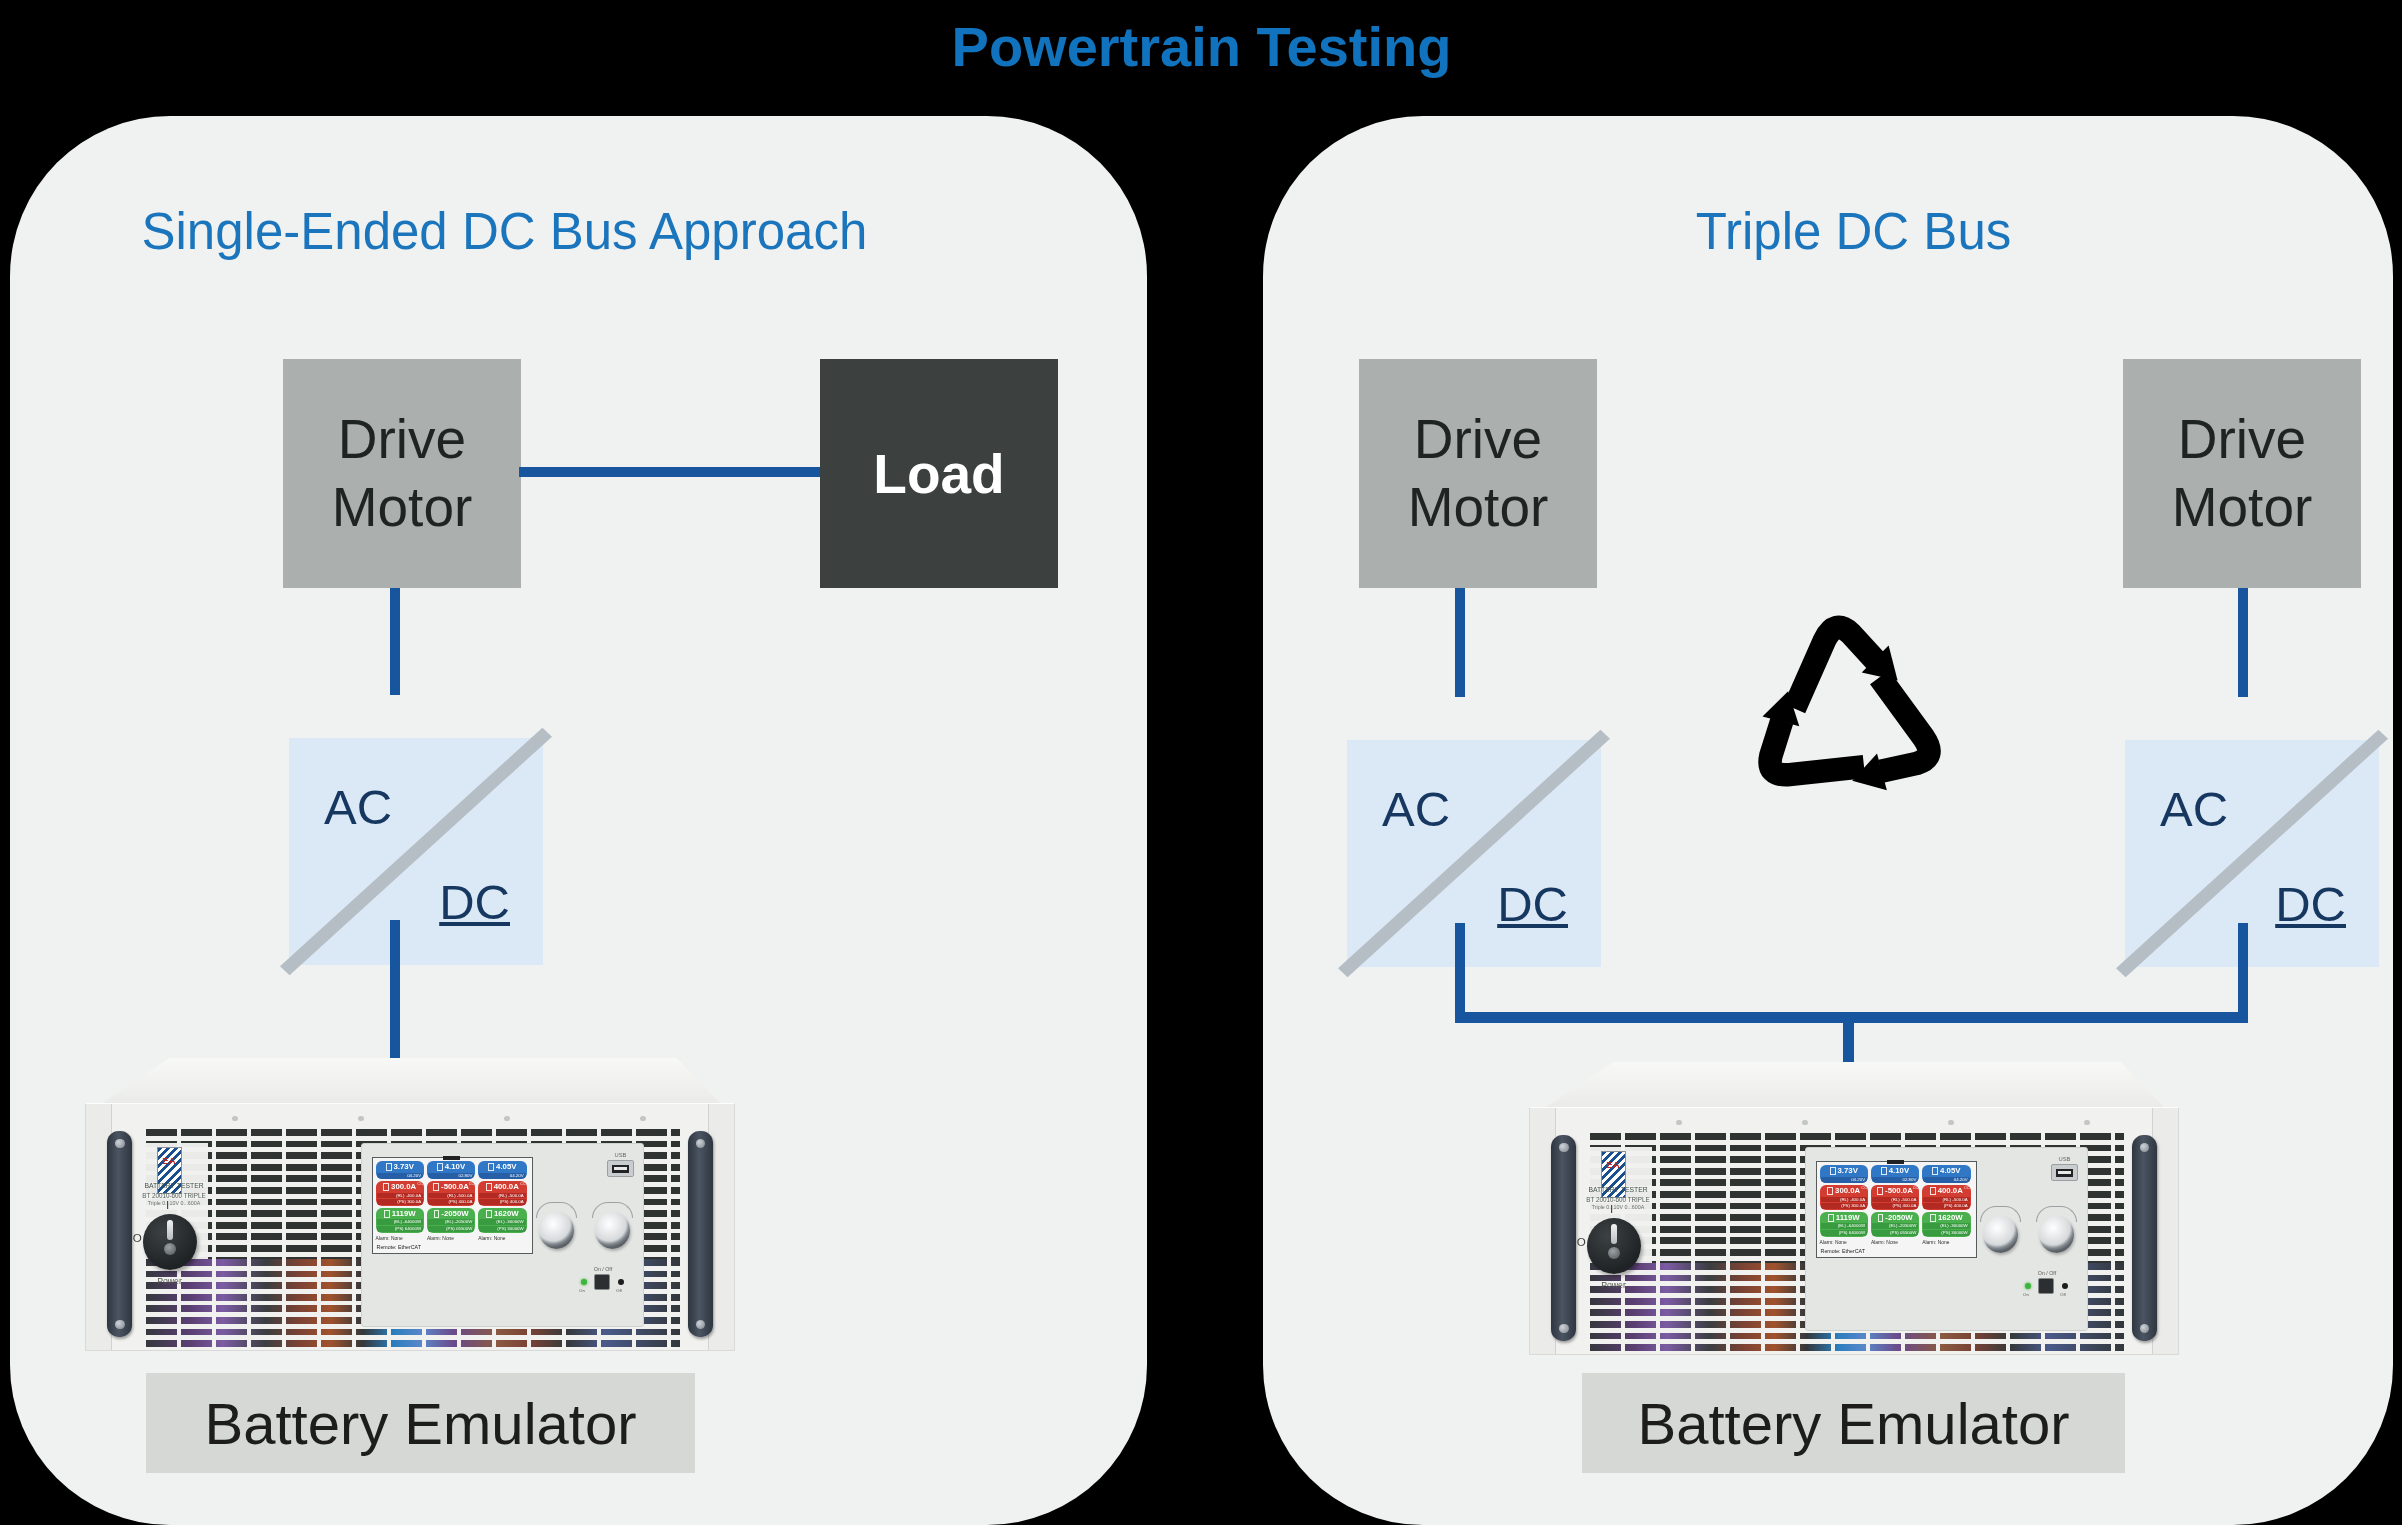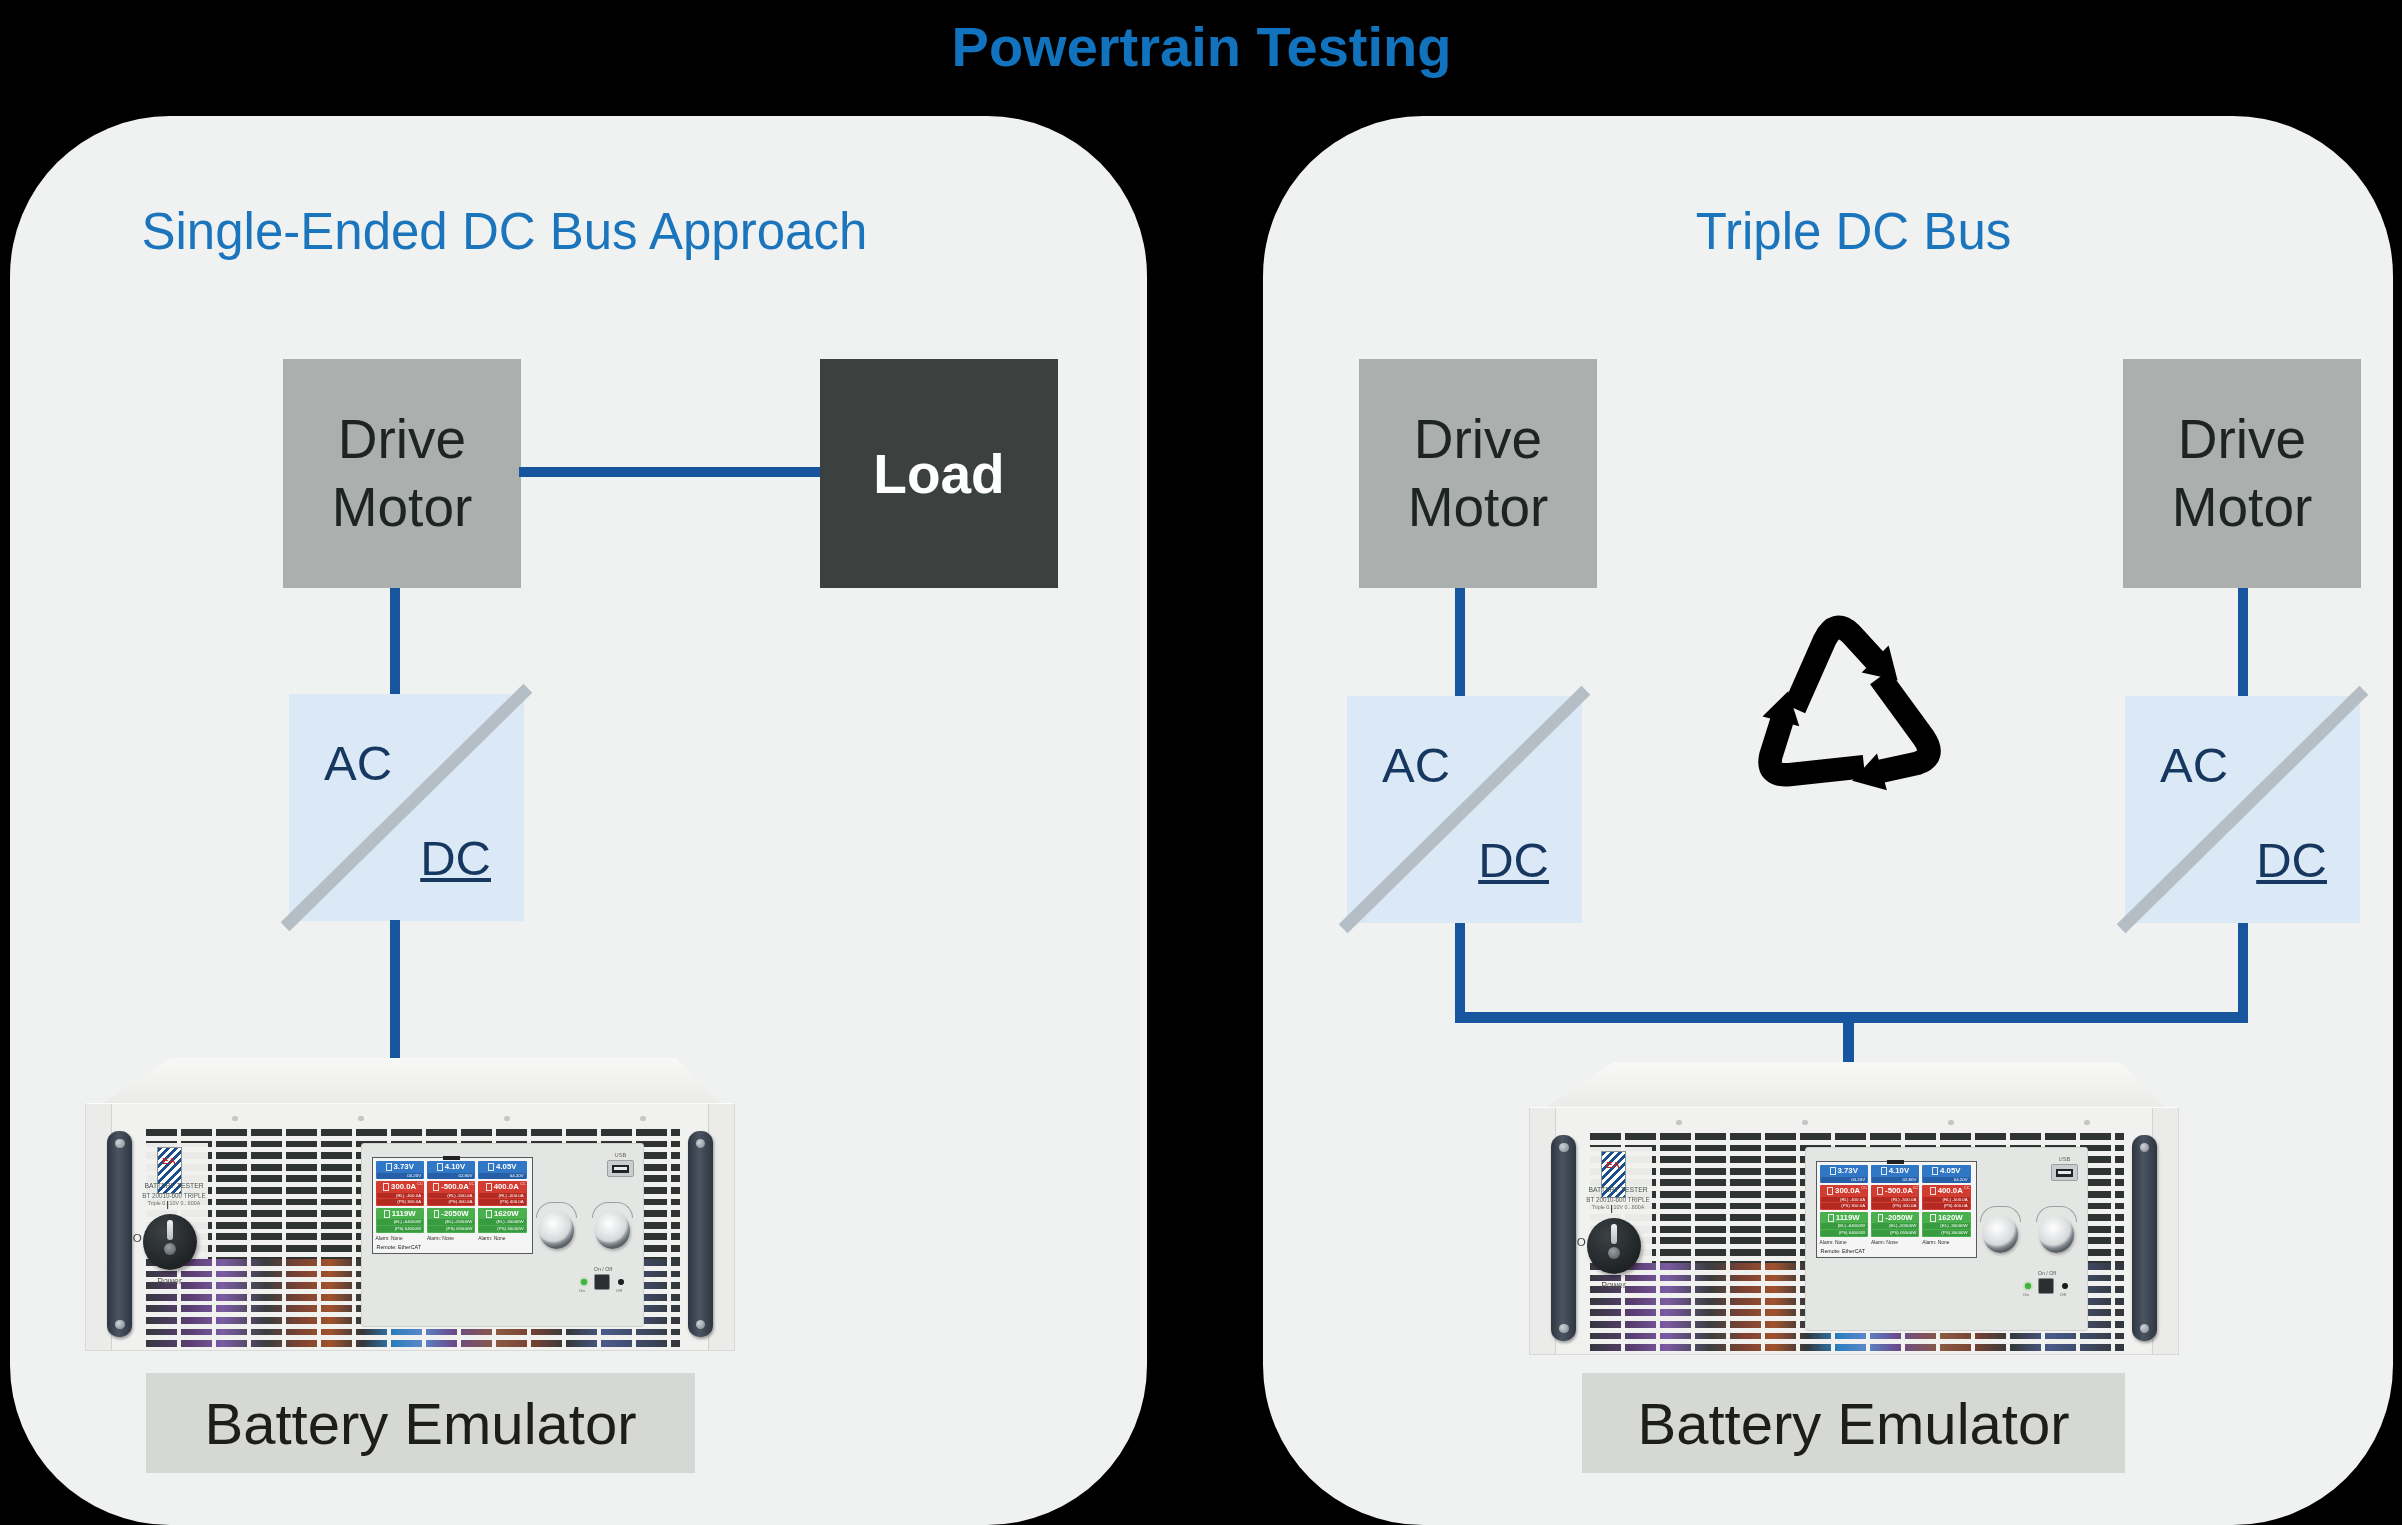--- a/index.html
+++ b/index.html
@@ -35,22 +35,22 @@
   .dm-box{
     position:absolute;width:238px;height:229px;background:var(--drive_motor_bg,#ABAFAD);
     color:#1E2422;font-size:55px;line-height:1.22;text-align:center;
     display:flex;align-items:center;justify-content:center;white-space:pre-line;
   }
   .load-box{
     position:absolute;width:238px;height:229px;background:var(--load_bg,#3C4140);
     color:#FFFFFF;font-size:55px;display:flex;align-items:center;justify-content:center;
   }
   .acdc-box{
-    position:absolute;width:235px;height:227px;background:var(--acdc_bg,#DBE8F5);
-    color:var(--acdc_text,#16375F);font-size:49px;
+    position:absolute;width:254px;height:227px;background:var(--acdc_bg,#DBE8F5);
+    color:var(--acdc_text,#16375F);font-size:49px;margin-top:44px;
   }
   .acdc-box .diag{position:absolute;left:0;top:0;width:100%;height:100%;overflow:visible;}
   .acdc-box .ac{position:absolute;left:35px;top:41px;}
   .acdc-box .dc{position:absolute;right:33px;bottom:35px;text-decoration:underline;}
 
   .line{position:absolute;background:var(--connector_blue,#17569F);}
 
   
   .be-label{
     position:absolute;top:1373px;width:549px;height:100px;background:var(--label_bg,#D6D8D6);
@@ -147,21 +147,21 @@
     position:absolute;left:275px;top:39px;width:283px;height:184px;
     background:#e4e6e4;border:1px solid #cfd1cf;border-radius:2.9px;box-sizing:border-box;
   }
   .screen{
     position:absolute;left:9.7px;top:12.6px;width:161px;height:97px;
     background:#f4f5f4;border:1.9px solid #565b5b;box-sizing:border-box;
   }
   .notch{position:absolute;left:70px;top:-1.9px;width:17.5px;height:3.9px;background:#222;}
   .scols{position:absolute;left:2.9px;top:3.9px;width:151px;display:flex;gap:2.9px;}
   .scol{width:49px;display:flex;flex-direction:column;gap:1.9px;}
-  .tile{position:relative;border-radius:1px;color:#fff;overflow:hidden;}
+  .tile{position:relative;border-radius:6px;color:#fff;overflow:hidden;}
   .tile .trow{display:flex;align-items:center;justify-content:center;gap:1.9px;}
   .tile .main{font-size:7.8px;font-weight:bold;line-height:9.7px;white-space:nowrap;}
   .tile .sub{
     margin:1px 1px 0 1px;font-size:4.4px;line-height:5.8px;text-align:right;
     padding-right:1.9px;border-radius:1px;white-space:nowrap;
   }
   .batt{display:inline-block;width:3.9px;height:5.8px;border:1px solid rgba(255,255,255,.85);}
   .cc{position:absolute;right:1px;top:0;font-size:3.9px;opacity:.9;}
   .tile.v{background:#3077C5;height:16.5px;padding-top:1px;}
   .tile.v .sub{background:#265FA6;}

